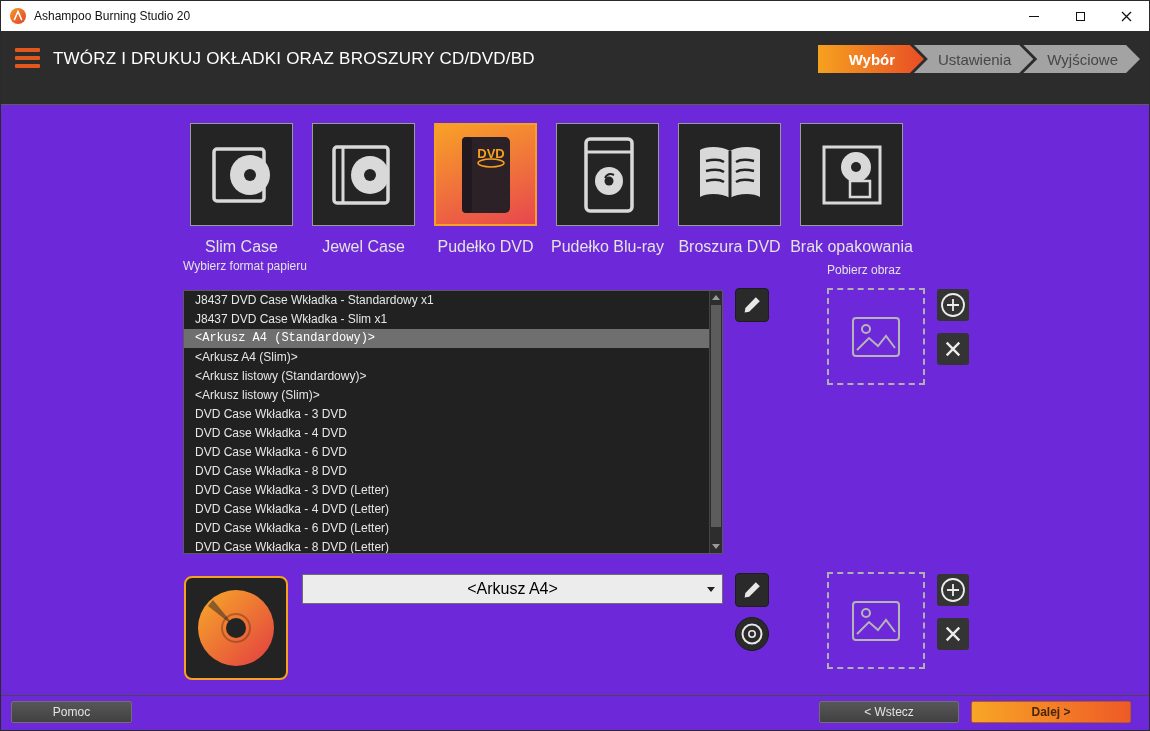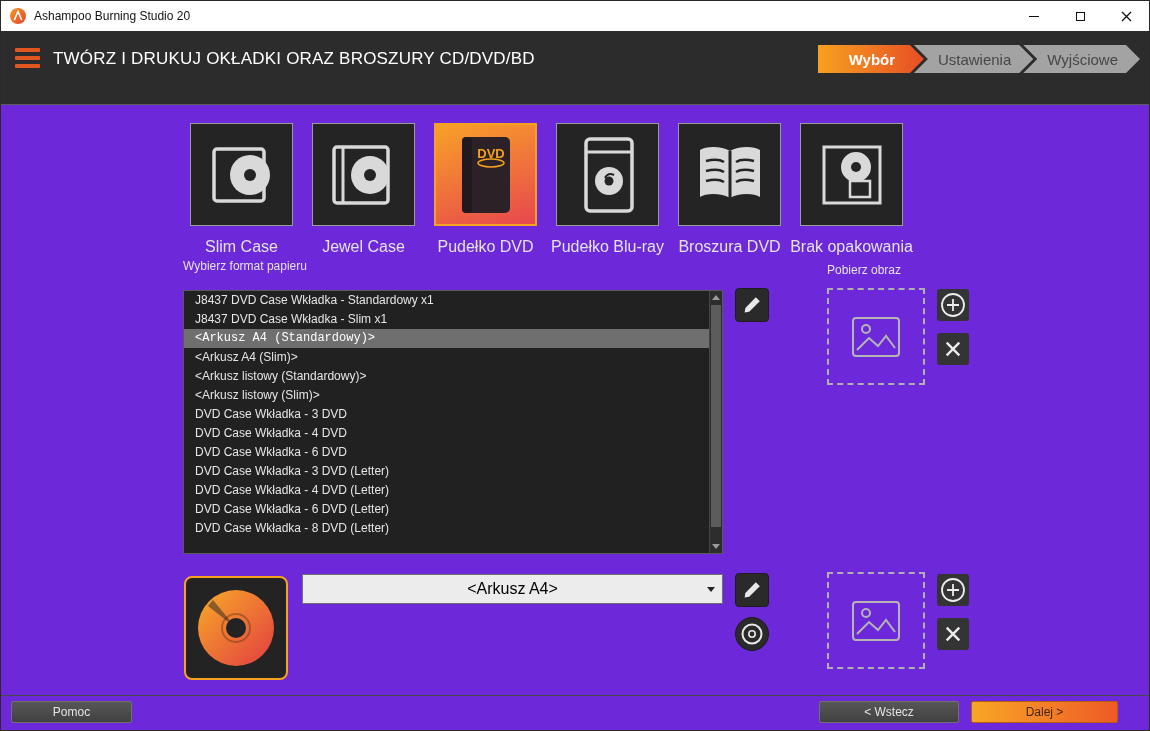--- a/index.html
+++ b/index.html
@@ -73,21 +73,21 @@
   .disc-tile { position: absolute; left: 183px; top: 575px; width: 104px; height: 104px; background: #232323; border: 2px solid var(--accent-orange, #f6a11f); border-radius: 8px; display: flex; align-items: center; justify-content: center; cursor: pointer; }
 
   .dropdown { position: absolute; left: 301px; top: 573px; width: 421px; height: 30px; background: #ececec; border: 1px solid #6e6e6e; font-size: 16px; color: #000; display: flex; align-items: center; justify-content: center; cursor: pointer; }
   .dropdown .caret { position: absolute; right: 7px; top: 50%; margin-top: -2px; width: 0; height: 0; border-left: 4px solid transparent; border-right: 4px solid transparent; border-top: 5px solid #222; }
 
   
   .footer-sep { position: absolute; left: 0; top: 694px; width: 100%; height: 1px; background: #484848; }
   .footer-btn { position: absolute; height: 22px; background: linear-gradient(#575757, #414141); border: 1px solid #707070; border-radius: 2px; color: #e4e4e4; font-size: 12px; display: flex; align-items: center; justify-content: center; cursor: pointer; }
   #help-btn { left: 10px; top: 700px; width: 121px; }
   #back-btn { left: 818px; top: 700px; width: 140px; }
-  #next-btn { left: 970px; top: 700px; width: 147px; background: linear-gradient(90deg, #f8a626, #ee5a26); border: 1px solid #b35c14; color: #47250a; font-weight: normal; }
+  #next-btn { left: 970px; top: 700px; width: 160px; background: linear-gradient(90deg, #f8a626, #ee5a26); border: 1px solid #b35c14; color: #47250a; font-weight: bold; }
 
   svg text { font-family: "Liberation Sans", sans-serif; }
 </style>
 </head>
 <body>
 
 <div class="window">
 
   <div class="titlebar">
     <svg class="app-logo" viewBox="0 0 16 16">
@@ -219,20 +219,21 @@
     <div class="list-inner">
         <div class="list-item">J8437 DVD Case Wkładka - Standardowy x1</div>
         <div class="list-item">J8437 DVD Case Wkładka - Slim x1</div>
         <div class="list-item selected">&lt;Arkusz A4 (Standardowy)&gt;</div>
         <div class="list-item">&lt;Arkusz A4 (Slim)&gt;</div>
         <div class="list-item">&lt;Arkusz listowy (Standardowy)&gt;</div>
         <div class="list-item">&lt;Arkusz listowy (Slim)&gt;</div>
         <div class="list-item">DVD Case Wkładka - 3 DVD</div>
         <div class="list-item">DVD Case Wkładka - 4 DVD</div>
         <div class="list-item">DVD Case Wkładka - 6 DVD</div>
+        <div class="list-item">DVD Case Wkładka - 8 DVD</div>
         <div class="list-item">DVD Case Wkładka - 3 DVD (Letter)</div>
         <div class="list-item">DVD Case Wkładka - 4 DVD (Letter)</div>
         <div class="list-item">DVD Case Wkładka - 6 DVD (Letter)</div>
         <div class="list-item">DVD Case Wkładka - 8 DVD (Letter)</div>
       </div>
     <div class="scrollbar">
       <div class="sb-btn sb-up">
           <span class="tri-up"></span>
         </div>
       <div class="sb-thumb"></div>

